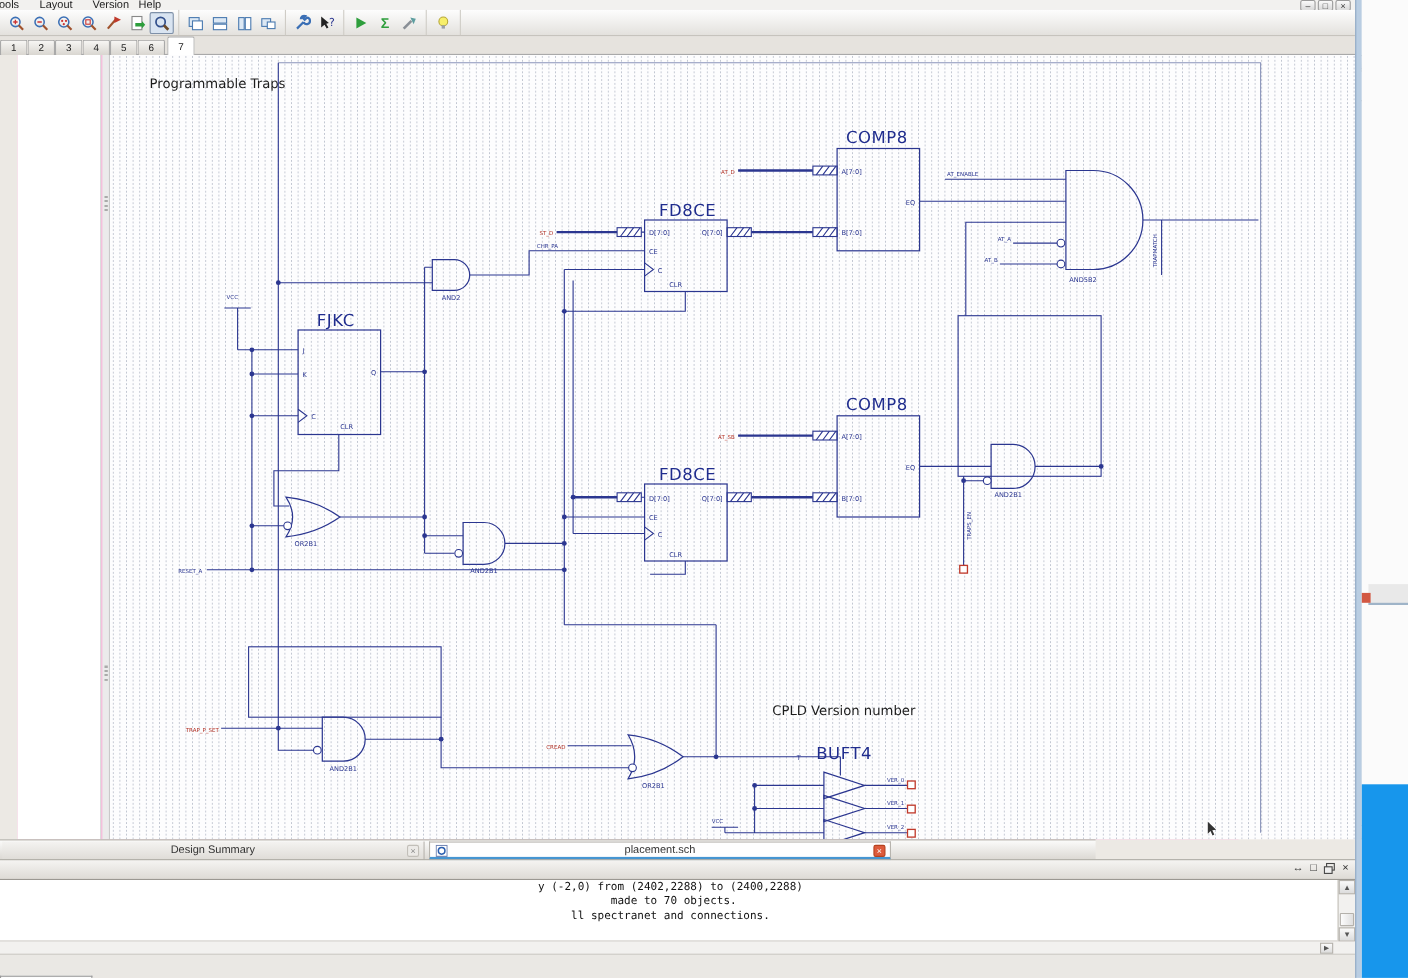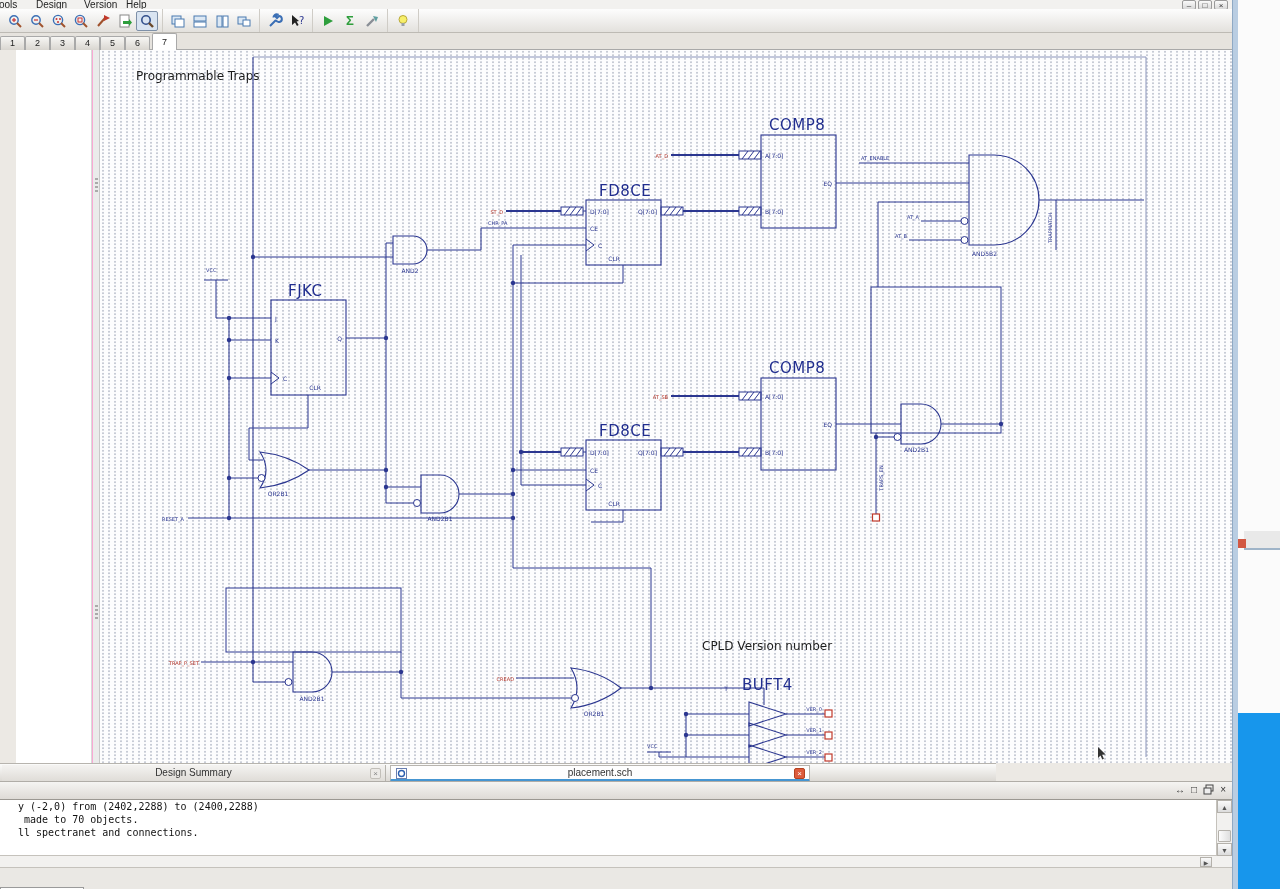--- a/index.html
+++ b/index.html
@@ -70,39 +70,39 @@
                     color:#888; background:#eceae7; border:1px solid #c2bfb9; border-radius:2px; }
   .tab-file { left:390px; width:420px; background:#fefefe; border:1px solid #b7b4ae; border-bottom:3px solid #4595d1; text-align:center; line-height:14px; }
   .tab-file-icon { position:absolute; left:5px; top:2px; width:11px; height:11px; }
   .tab-close-red { position:absolute; right:4px; top:2px; width:11px; height:11px; font-size:8px; line-height:10px; text-align:center;
                    color:#fff; background:#dd5b3c; border:1px solid #b5421f; border-radius:2px; }
 
   
   .console-head { position:absolute; left:0; top:781px; width:1232px; height:19px; background:linear-gradient(#f5f4f2,#dedbd6); border-top:1px solid #b0ada7; border-bottom:1px solid #9b9892; }
   .chead-icons { position:absolute; right:6px; top:2px; display:flex; gap:6px; font-size:10px; color:#333; }
   .console { position:absolute; left:0; top:800px; width:1216px; height:56px; background:#ffffff; border-bottom:1px solid #c5c2bc; overflow:hidden; }
-  .cline { font-family:"DejaVu Sans Mono", monospace; font-size:10px; color:#111; white-space:pre; line-height:13px; padding-left:18px; }
+  .cline { font-family:"DejaVu Sans Mono", monospace; font-size:10px; color:#111; white-space:pre; line-height:13px; padding-left:3px;text-align:center; }
   .console-vscroll { position:absolute; left:1216px; top:800px; width:16px; height:56px; background:#f2f1ef; border-left:1px solid #c5c2bc; }
   .console-hscroll { position:absolute; left:0; top:856px; width:1232px; height:12px; background:#f2f1ef; border-bottom:1px solid #c5c2bc; }
   .harrow { position:absolute; top:1px; width:12px; height:10px; font-size:6px; line-height:10px; text-align:center; color:#555; background:linear-gradient(#fafafa,#dcdcdc); border:1px solid #b4b1ab; }
 
   
   .statusbar { position:absolute; left:0; top:868px; width:1232px; height:21px; background:#eae8e4; }
   .status-tab { position:absolute; left:0; top:3px; width:84px; height:18px; background:#fdfdfd; border:1px solid #9a9a9a; border-bottom:none;
                 font-size:10px; line-height:17px; padding-left:6px; color:#222;margin-top:16px; }
 </style>
 </head>
 <body>
 
 <div class="screen">
 <div class="app">
 
   <div class="menubar">
     <span class="menu-item" style="left:-6px">Tools</span>
-    <span class="menu-item" style="left:36px">Design</span>
+    <span class="menu-item" style="left:36px">Layout</span>
     <span class="menu-item" style="left:84px">Version</span>
     <span class="menu-item" style="left:126px">Help</span>
     <span class="win-buttons">
       <span class="wbtn">–</span>
       <span class="wbtn">□</span>
       <span class="wbtn">×</span>
     </span>
   </div>
 
   <div class="toolbar">

